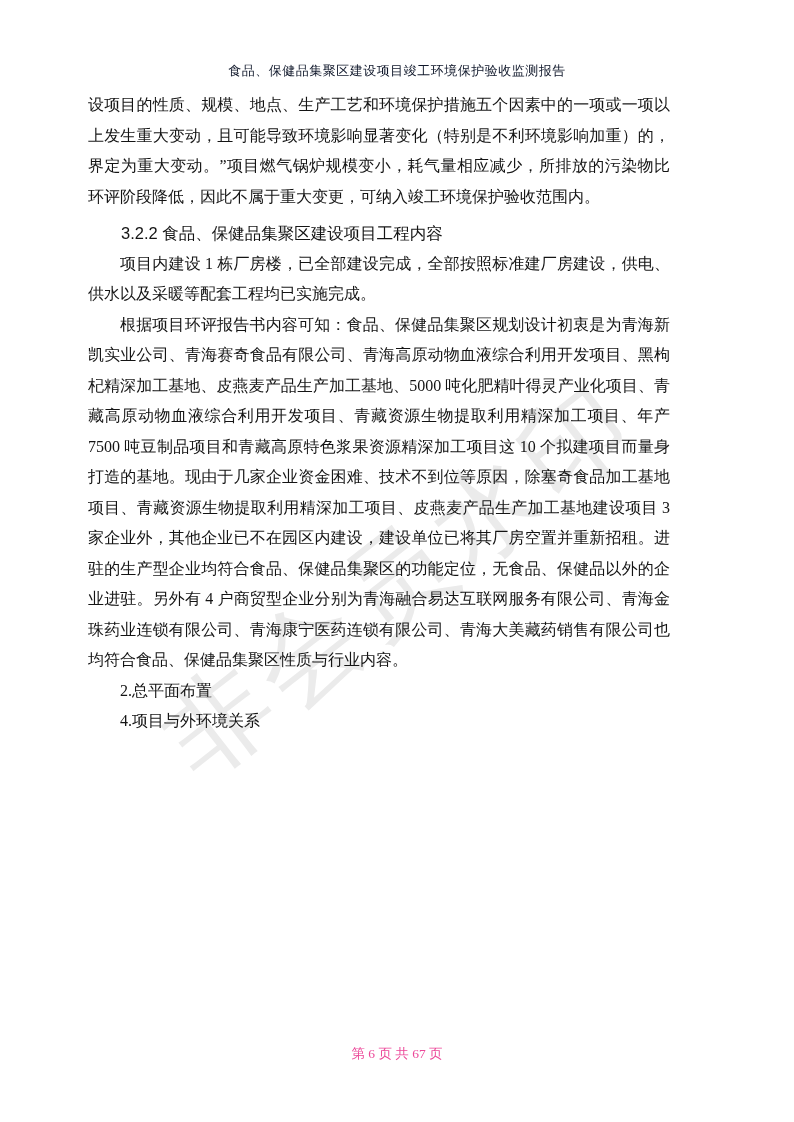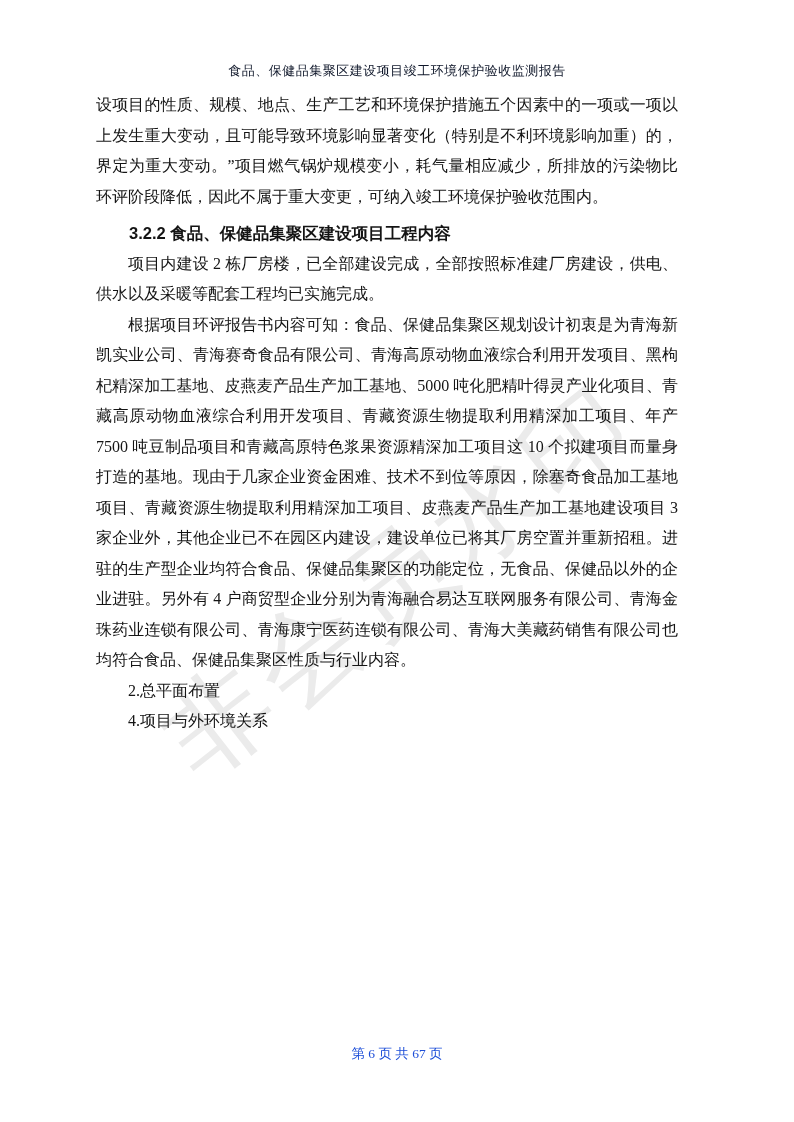--- a/index.html
+++ b/index.html
@@ -32,31 +32,31 @@
       white-space: nowrap;
       color: #ebebeb;
       z-index: 0;
       font-family: "Liberation Sans", sans-serif;
       user-select: none;
       pointer-events: none;
     }
     .content {
       position: absolute;
       top: 90px;
-      left: 96px;
+      left: 88px;
       width: 582px;
       font-size: 16px;
       line-height: 30.5px;
       text-align: justify;
       z-index: 1;
     }
     .para { text-indent: 2em; margin: 0; }
     .para-noindent { text-indent: 0; margin: 0; }
     .heading-sub {
-      font-weight: bold;
+      font-weight: normal;
       text-indent: 2em;
       margin: 0;
       margin-top: 6px;
       font-size: 16.5px;
       font-family: "Liberation Sans", sans-serif;
       text-align: left;
     }
     .heading-main {
       font-weight: bold;
       text-indent: 0;
@@ -66,36 +66,36 @@
       font-family: "Liberation Sans", sans-serif;
       text-align: left;
     }
     .page-footer {
       position: absolute;
       top: 1045px;
       left: 0;
       width: 100%;
       text-align: center;
       font-size: 13.5px;
-      color: #1d4ed8;
+      color: #ec4899;
     }
   </style>
 </head>
 <body>
 
 <div class="page">
 
   <div class="page-header">食品、保健品集聚区建设项目竣工环境保护验收监测报告</div>
 
   <div class="watermark" style="color: rgb(235, 235, 235);">非会员水印</div>
 
   <div class="content">
     <p class="para-noindent">设项目的性质、规模、地点、生产工艺和环境保护措施五个因素中的一项或一项以上发生重大变动，且可能导致环境影响显著变化（特别是不利环境影响加重）的，界定为重大变动。”项目燃气锅炉规模变小，耗气量相应减少，所排放的污染物比环评阶段降低，因此不属于重大变更，可纳入竣工环境保护验收范围内。</p>
     <p class="heading-sub">3.2.2 食品、保健品集聚区建设项目工程内容</p>
-    <p class="para">项目内建设 2 栋厂房楼，已全部建设完成，全部按照标准建厂房建设，供电、供水以及采暖等配套工程均已实施完成。</p>
+    <p class="para">项目内建设 1 栋厂房楼，已全部建设完成，全部按照标准建厂房建设，供电、供水以及采暖等配套工程均已实施完成。</p>
     <p class="para">根据项目环评报告书内容可知：食品、保健品集聚区规划设计初衷是为青海新凯实业公司、青海赛奇食品有限公司、青海高原动物血液综合利用开发项目、黑枸杞精深加工基地、皮燕麦产品生产加工基地、5000 吨化肥精叶得灵产业化项目、青藏高原动物血液综合利用开发项目、青藏资源生物提取利用精深加工项目、年产 7500 吨豆制品项目和青藏高原特色浆果资源精深加工项目这 10 个拟建项目而量身打造的基地。现由于几家企业资金困难、技术不到位等原因，除塞奇食品加工基地项目、青藏资源生物提取利用精深加工项目、皮燕麦产品生产加工基地建设项目 3 家企业外，其他企业已不在园区内建设，建设单位已将其厂房空置并重新招租。进驻的生产型企业均符合食品、保健品集聚区的功能定位，无食品、保健品以外的企业进驻。另外有 4 户商贸型企业分别为青海融合易达互联网服务有限公司、青海金珠药业连锁有限公司、青海康宁医药连锁有限公司、青海大美藏药销售有限公司也均符合食品、保健品集聚区性质与行业内容。</p>
     <p class="para">2.总平面布置</p>
     <p class="para">4.项目与外环境关系</p>
   </div>
 
   <div class="page-footer">第 6 页 共 67 页</div>
 
 </div>
 
 </body></html>

